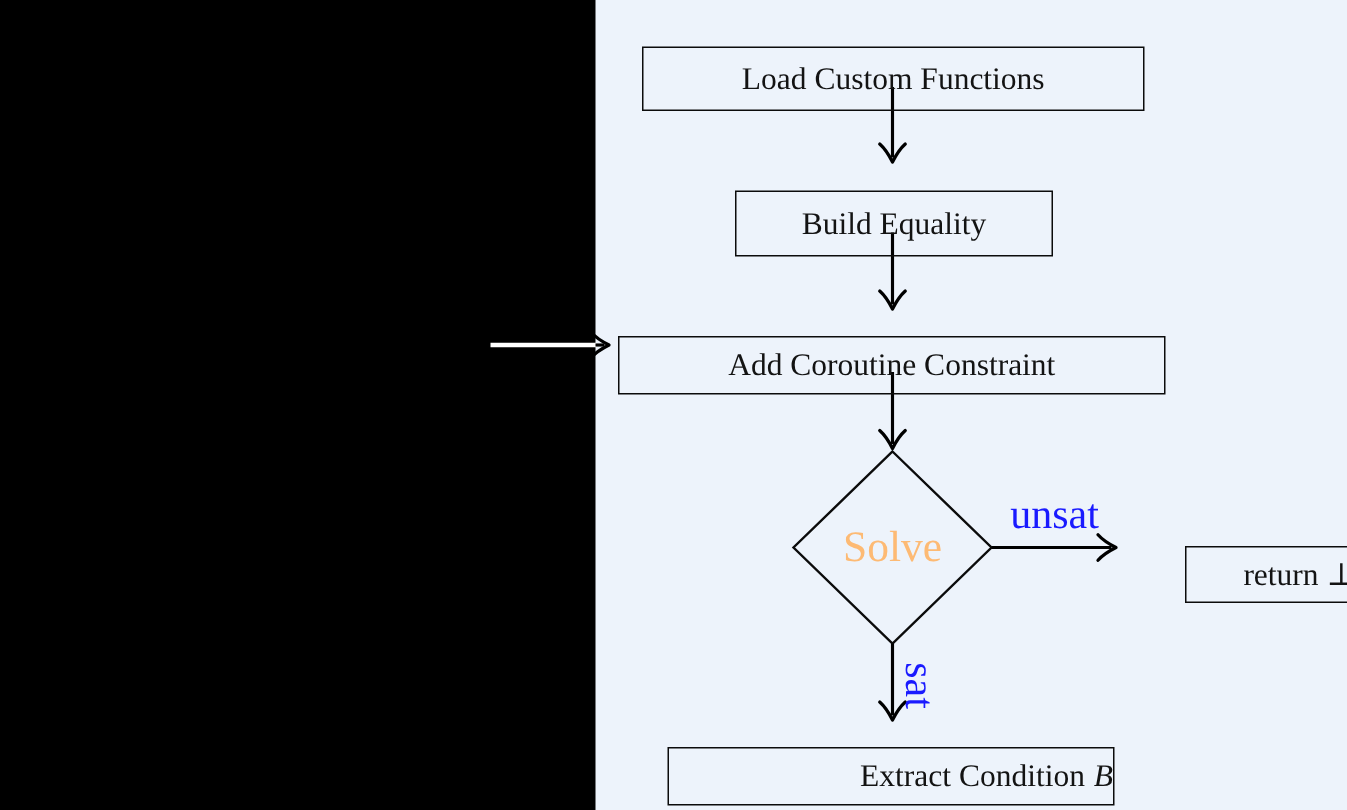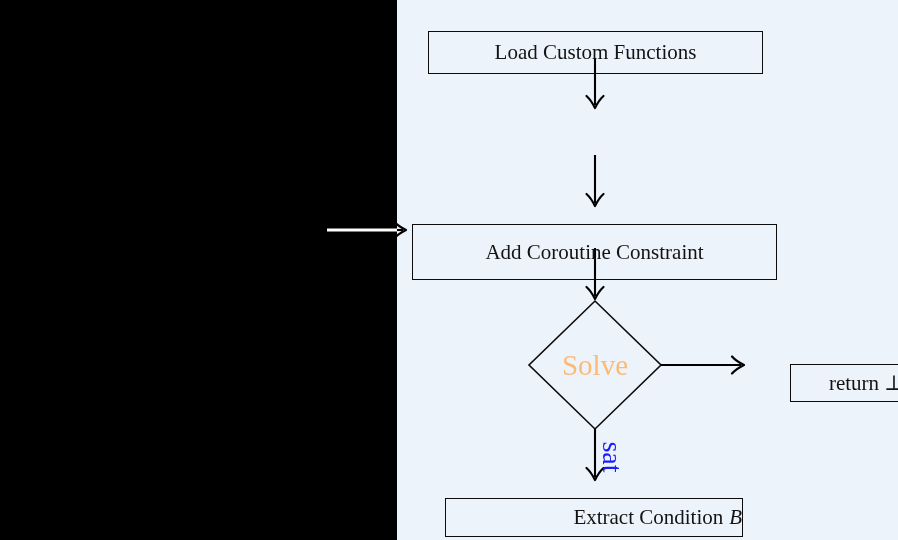--- a/index.html
+++ b/index.html
@@ -42,21 +42,21 @@
     justify-content: center;
     color: #131313;
     font-size: 21px;
     line-height: 1;
     white-space: nowrap;
     background: transparent;
     margin-top: 16px;
   }
   .node-load     { left: 428px; top: 15px;  width: 335px; height: 43px; }
   .node-build    { left: 490px; top: 111px; width: 212px; height: 44px; }
-  .node-addc     { left: 412px; top: 208px; width: 365px; height: 56px; text-align: right; }
+  .node-addc     { left: 412px; top: 208px; width: 365px; height: 39px; text-align: right; }
   .node-return   { left: 790px; top: 348px; width: 130px; height: 38px; padding-left: 23px; }
   .node-extract  { left: 445px; top: 482px; width: 298px; height: 39px; justify-content: flex-end; }
   .solve-label {
     position: absolute;
     left: 545px; top: 350px;
     width: 100px; height: 30px;
     display: flex; align-items: center; justify-content: center;
     color: #fdba74;
     font-size: 29px;
     line-height: 1;
@@ -108,36 +108,42 @@
 
     <path d="M327,230 L398,230" fill="none" stroke="#ffffff" stroke-width="3"></path>
     <path d="M397,230 L403,230" fill="none" stroke="#000" stroke-width="2.1"></path>
     <path d="M394,221.5 C398,226 403,228.5 406,230 C403,231.5 398,234 394,238.5" fill="none" stroke="#000" stroke-width="2.2" stroke-linecap="round" stroke-linejoin="round"></path>
   </svg>
 
   <div class="node node-load">
     <span>Load Custom Functions</span>
   </div>
 
+  <div class="node node-build">
+    <span>Build Equality</span>
+  </div>
 
   <div class="node node-addc">
     <span>Add Coroutine Constraint</span>
   </div>
 
   <div class="solve-label">
     <span>Solve</span>
   </div>
 
   <div class="node node-return">
     <span>return ⊥</span>
   </div>
 
   <div class="node node-extract">
     <span>Extract Condition</span>
     <span class="math-italic">B</span>
   </div>
 
+  <div class="edge-label edge-label-unsat">
+    <span>unsat</span>
+  </div>
 
   <div class="edge-label edge-label-sat">
     <span>sat</span>
   </div>
 
 </div>
 
 </body></html>

